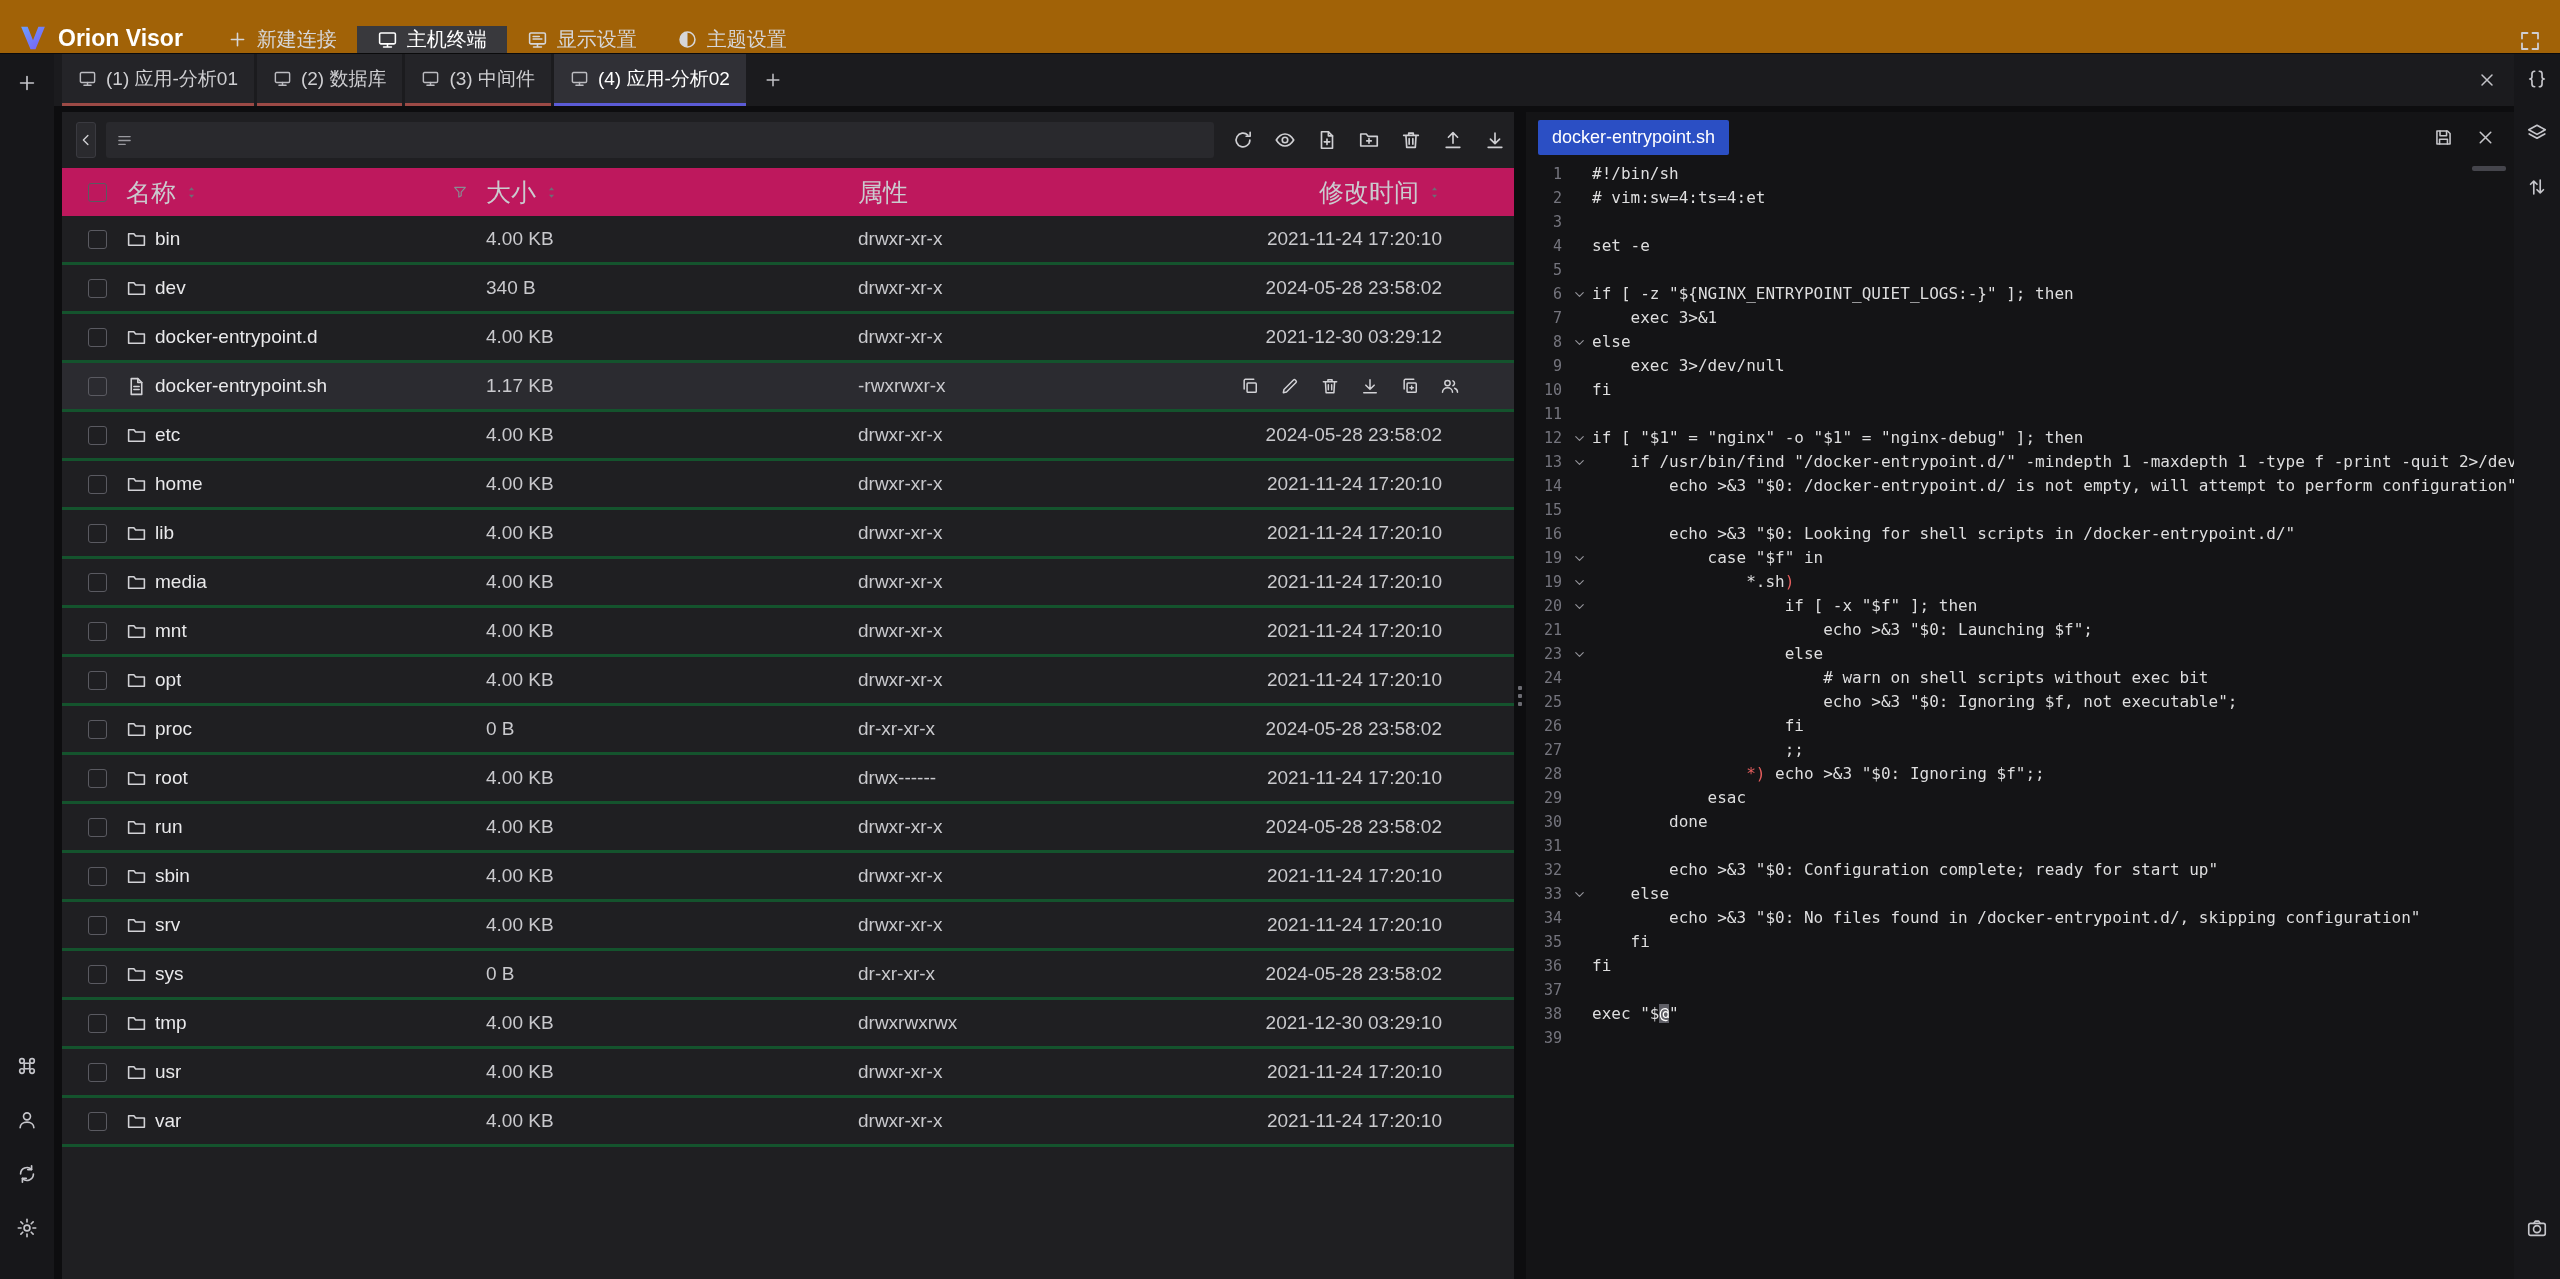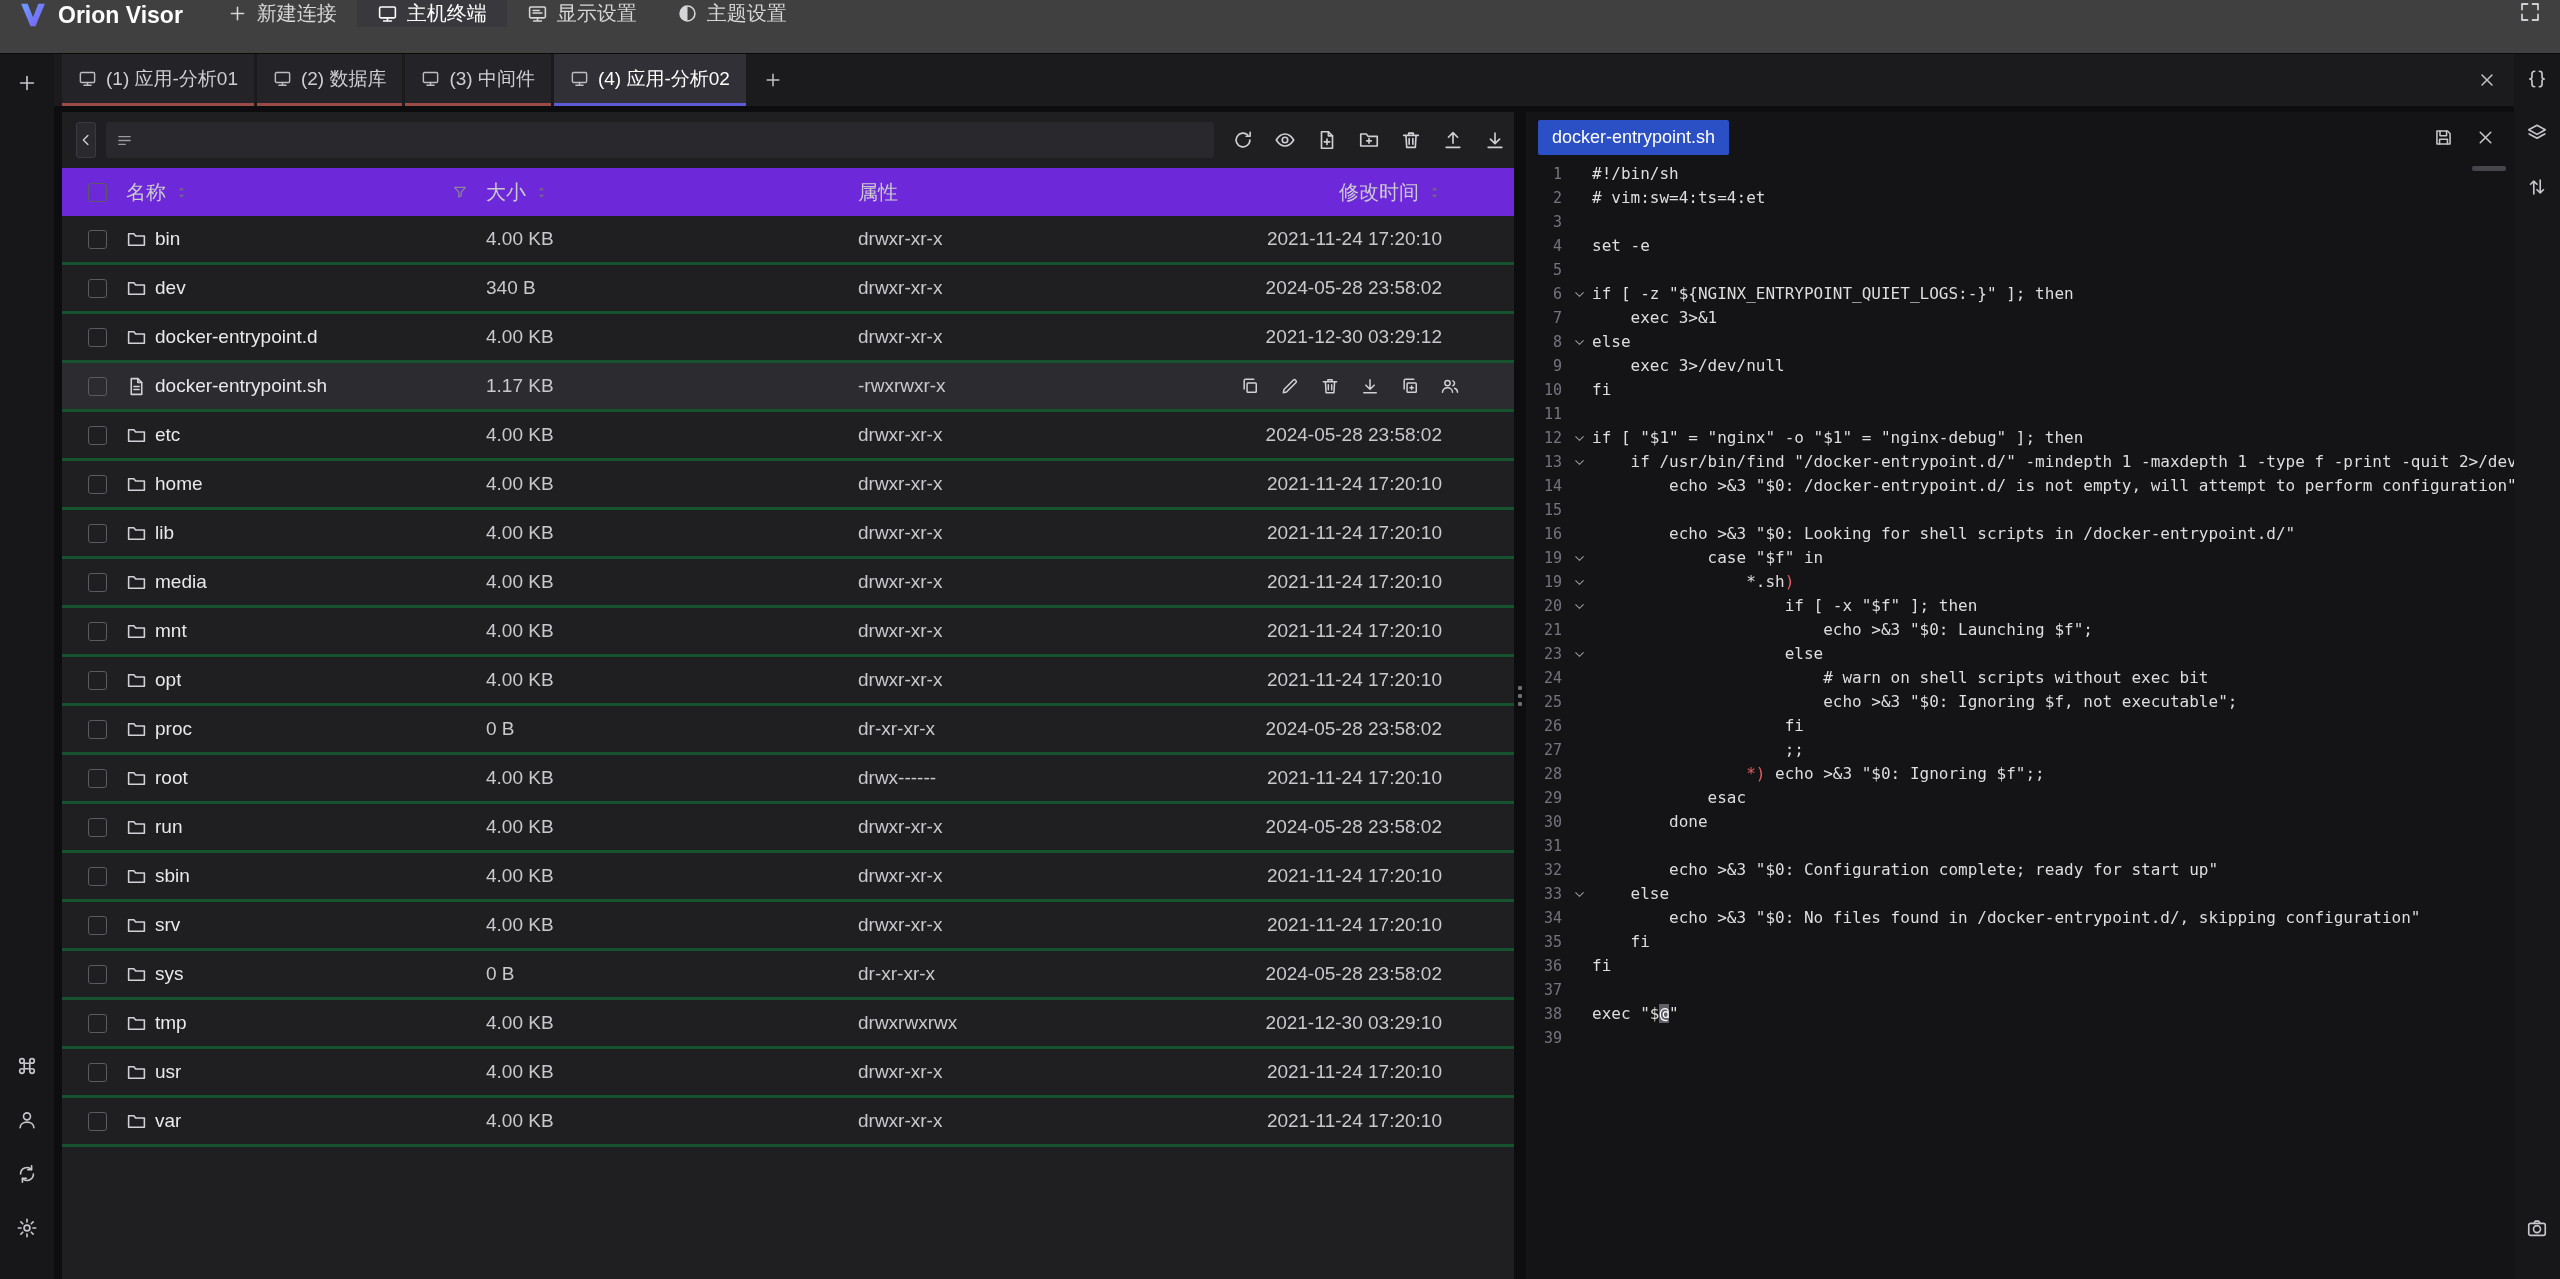--- a/index.html
+++ b/index.html
@@ -2,21 +2,21 @@
 <html><head>
 <meta charset="utf-8">
 <style>
   *{margin:0;padding:0;box-sizing:border-box}
   html,body{width:2560px;height:1279px;overflow:hidden;background:#0d0d0f;
     font-family:"Liberation Sans","DejaVu Sans",sans-serif;color:#e3e3e5}
   .ic{fill:none;stroke:currentColor;stroke-width:1.8;stroke-linecap:round;stroke-linejoin:round;display:block}
   .app{display:flex;flex-direction:column;height:100%}
 
   
-  .topnav{flex:0 0 54px;background:#404040;display:flex;align-items:flex-start;border-bottom:1px solid #0a0a0b}
+  .topnav{flex:0 0 54px;background:#a16207;display:flex;align-items:flex-end;border-bottom:1px solid #0a0a0b}
   .brand{display:flex;align-items:center;gap:10px;padding:0 24px 0 18px}
   .logo{width:30px;height:30px}
   .brand-name{font-size:23px;font-weight:bold;color:#fff;white-space:nowrap}
   .nav-item{display:flex;align-items:center;gap:9px;padding:0 20px;font-size:20px;color:#d6d6d8;cursor:pointer;white-space:nowrap}
   .nav-item .ic{width:21px;height:21px}
   .nav-item.active{background:#39393d;color:#fff}
   .nav-spacer{flex:1}
   .nav-right{display:flex;align-items:center;padding:0 18px;color:#cfcfd3;cursor:pointer}
   .nav-right .ic{width:24px;height:24px}
 
@@ -49,21 +49,21 @@
   .back-btn{width:36px;height:36px;background:#2a2a2e;border:1px solid #3a3a40;border-radius:3px;display:flex;align-items:center;justify-content:center;color:#cfcfd3;cursor:pointer}
   .back-btn .ic{width:18px;height:18px}
   .path-input{flex:0 0 1108px;height:36px;background:#29292d;border-radius:3px;display:flex;align-items:center;padding:0 10px;gap:8px;color:#9a9aa0}
   .path-input .ic{width:17px;height:17px}
   .path-input input{flex:1;background:transparent;border:none;outline:none;color:#e3e3e5;font-size:18px;font-family:inherit}
   .tool-icons{display:flex;align-items:center;gap:4px;margin-left:auto}
   .tool-btn{width:38px;height:36px;display:flex;align-items:center;justify-content:center;background:transparent;border:none;color:#cfcfd3;cursor:pointer}
   .tool-btn .ic{width:22px;height:22px}
 
   
-  .thead{flex:0 0 48px;background:#6d28d9;display:flex;align-items:center;font-size:20px;color:#cbcbcf}
+  .thead{flex:0 0 48px;background:#be185d;display:flex;align-items:center;font-size:25px;color:#cbcbcf}
   .col{display:flex;align-items:center;gap:8px;height:100%;min-width:0}
   .col-check{flex:0 0 64px;padding-left:26px}
   .col-name{flex:0 0 360px}
   .col-size{flex:0 0 372px}
   .col-attr{flex:0 0 406px}
   .col-time{flex:1;justify-content:flex-end;padding-right:72px}
   .cb{width:19px;height:19px;border:1.5px solid #5a5a61;border-radius:3px;background:transparent;cursor:pointer;flex:0 0 19px}
   .s-ic{width:15px;height:15px;color:#6d6d75;cursor:pointer}
   .f-ic{width:16px;height:16px;color:#8a8a92;margin-left:auto;margin-right:18px;cursor:pointer}
   .tbody{flex:1;overflow:hidden}

